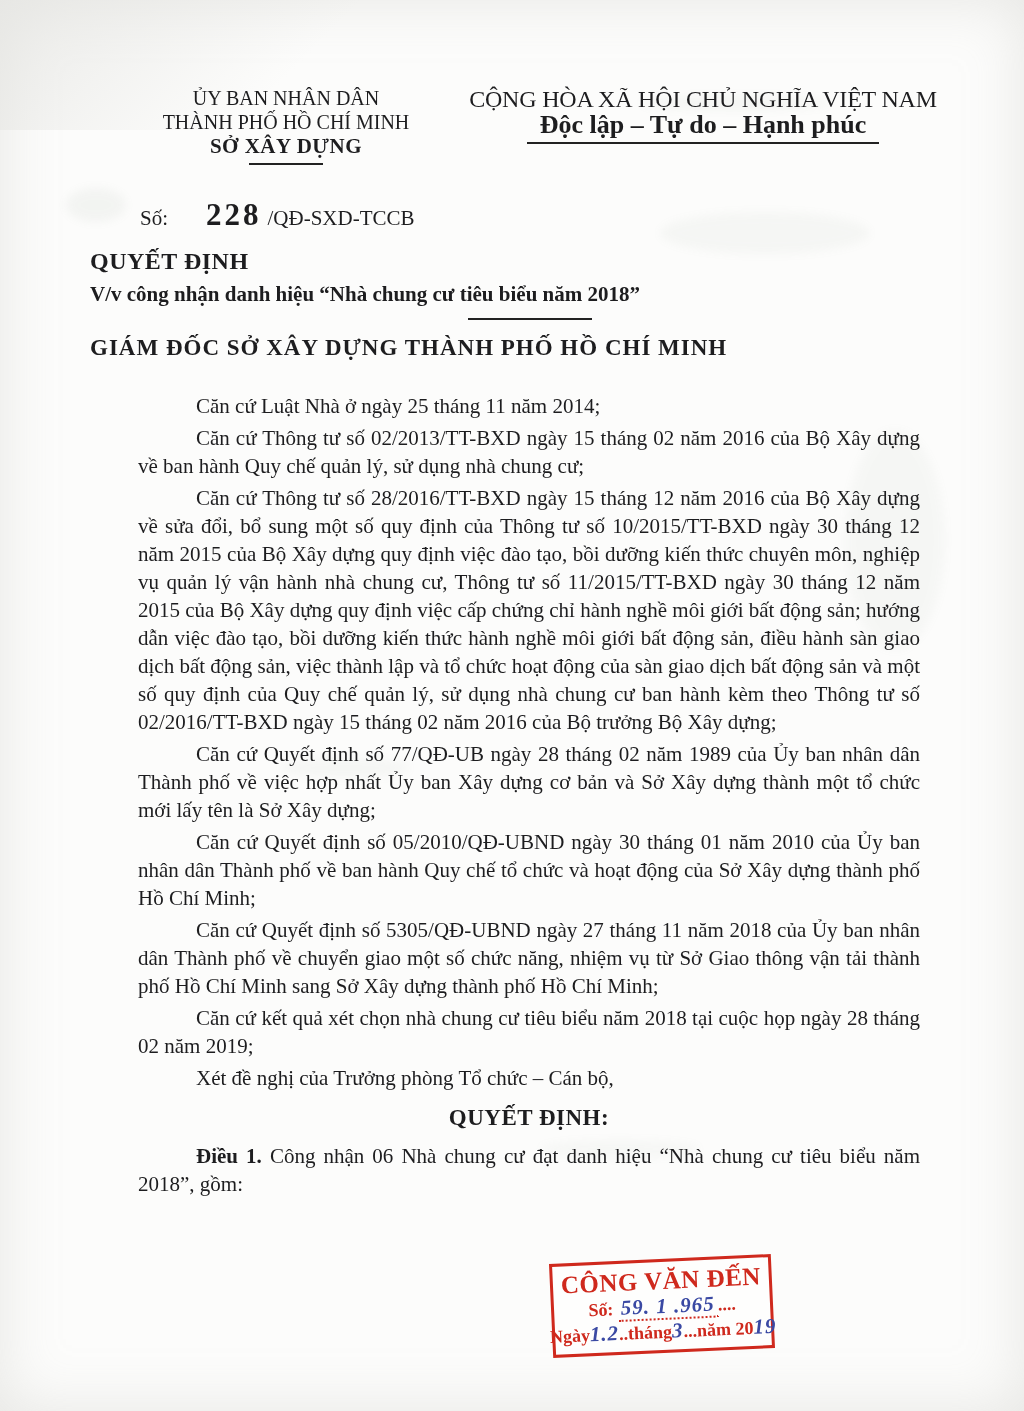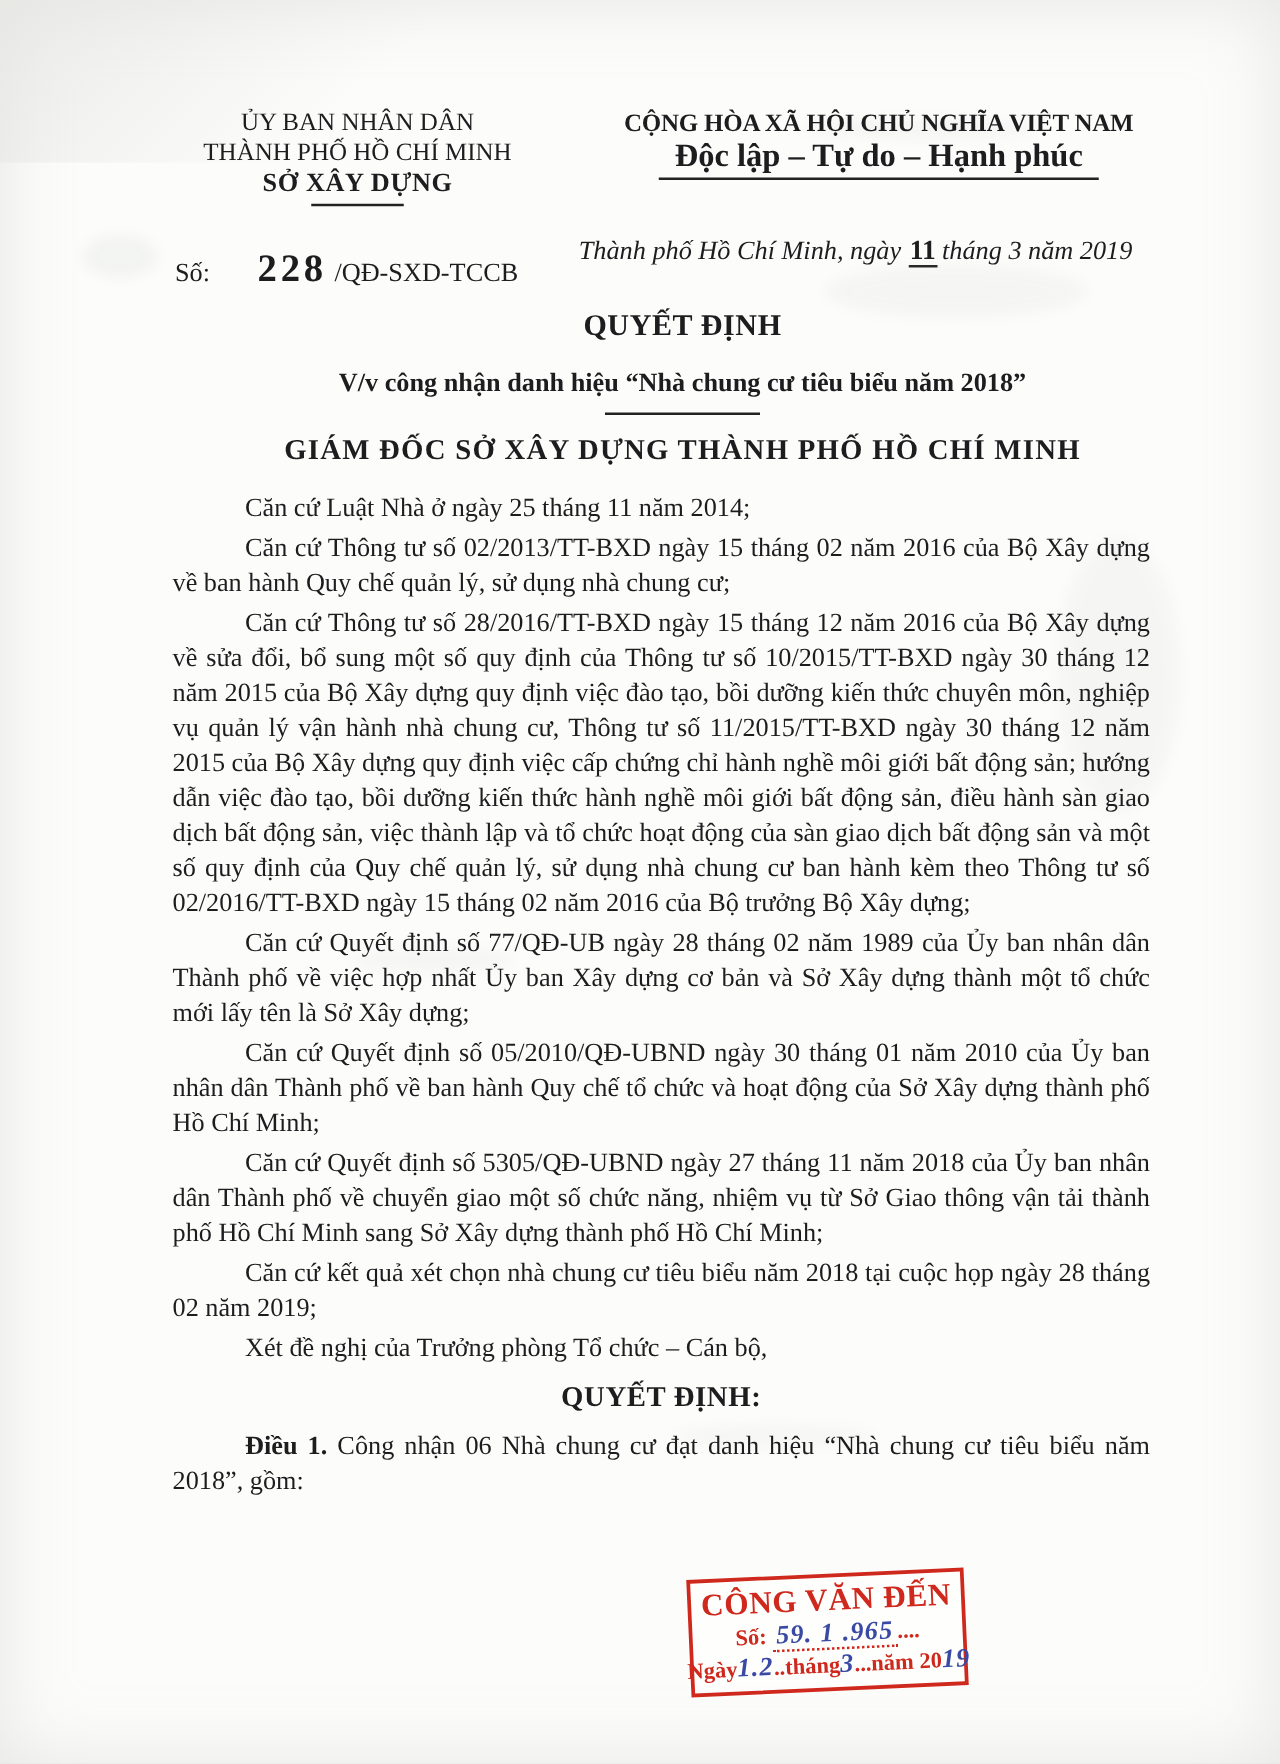--- a/index.html
+++ b/index.html
@@ -16,33 +16,33 @@
   .corner-wash{position:absolute;left:0;top:0;width:430px;height:130px;
     background:linear-gradient(135deg,#e6e6e3 0%,rgba(230,230,227,0) 65%);opacity:.8;}
   .smudge{position:absolute;background:#8d9c8d;border-radius:50%;filter:blur(5px);}
 
   
   .hdr-left{position:absolute;left:118px;top:86px;width:336px;text-align:center;line-height:24px;font-size:20px;}
   .hdr-left .agency{font-weight:bold;font-size:21px;letter-spacing:.5px;}
   .rule{background:#222;height:2px;margin:5px auto 0;}
   .rule-left{width:74px;}
   .hdr-right{position:absolute;left:466px;top:88px;width:474px;text-align:center;}
-  .hdr-right .nation{font-weight:bold;font-size:20px;line-height:23px;letter-spacing:-.2px;}
+  .hdr-right .nation{font-weight:normal;font-size:24px;line-height:23px;letter-spacing:-.2px;}
   .hdr-right .motto{font-weight:bold;font-size:26px;line-height:25px;margin-top:1px;}
   .rule-right{width:352px;}
 
   .so-line{position:absolute;left:140px;top:197px;font-size:21px;white-space:nowrap;}
   .so-line .num{font-weight:bold;font-size:31px;letter-spacing:3px;margin:0 6px 0 38px;}
   .date-line{position:absolute;left:463px;top:187px;font-size:21px;font-style:italic;white-space:nowrap;}
   .date-line .day{font-style:normal;font-weight:bold;font-size:22px;border-bottom:2px solid #2a2a2a;padding:0 1px;margin:0 4px 0 6px;}
 
   
-  .title-block{position:absolute;left:106px;top:248px;width:880px;text-align:center;}
+  .title-block{position:absolute;left:90px;top:248px;width:880px;}
   .t1{font-weight:bold;font-size:24px;letter-spacing:.5px;}
-  .t2{font-weight:bold;font-size:21px;margin-top:19px;}
+  .t2{font-weight:bold;font-size:21px;margin-top:7px;}
   .rule-title{width:124px;margin-top:11px;}
   .t3{font-weight:bold;font-size:23px;letter-spacing:1px;margin-top:15px;}
 
   
   .body{position:absolute;left:138px;top:392px;width:782px;font-size:21px;line-height:28px;text-align:justify;}
   .body p{margin:0 0 4px 0;text-indent:58px;}
   .decide{font-weight:bold;font-size:23px;text-align:center;text-indent:0 !important;
     letter-spacing:.5px;margin:12px 0 10px 0 !important;}
   .article b{font-weight:bold;}
 
@@ -81,23 +81,20 @@
   <div class="hdr-right">
     <div class="nation">CỘNG HÒA XÃ HỘI CHỦ NGHĨA VIỆT NAM</div>
     <div class="motto">Độc lập – Tự do – Hạnh phúc</div>
     <div class="rule rule-right"></div>
   </div>
 
   <div class="so-line">
     <span>Số:</span><span class="num">228</span><span>/QĐ-SXD-TCCB</span>
   </div>
 
-  <div class="date-line">
-    <span>Thành phố Hồ Chí Minh, ngày</span><span class="day">11</span><span>tháng 3 năm 2019</span>
-  </div>
 
   <div class="title-block">
     <div class="t1">QUYẾT ĐỊNH</div>
     <div class="t2">V/v công nhận danh hiệu “Nhà chung cư tiêu biểu năm 2018”</div>
     <div class="rule rule-title"></div>
     <div class="t3">GIÁM ĐỐC SỞ XÂY DỰNG THÀNH PHỐ HỒ CHÍ MINH</div>
   </div>
 
   <div class="body">
     <p>Căn cứ Luật Nhà ở ngày 25 tháng 11 năm 2014;</p>

